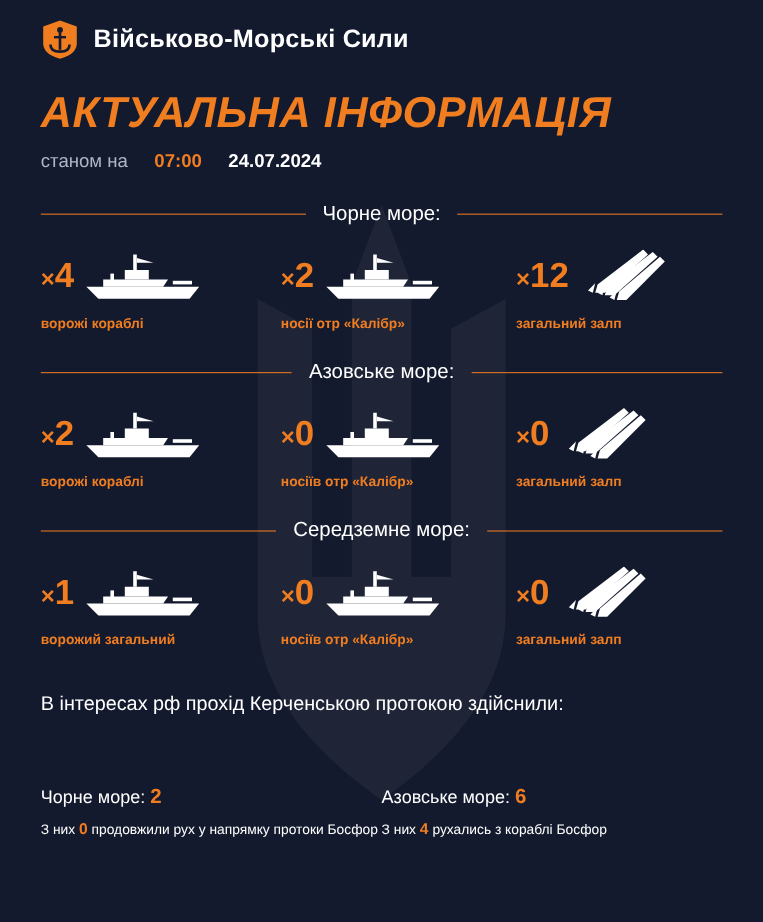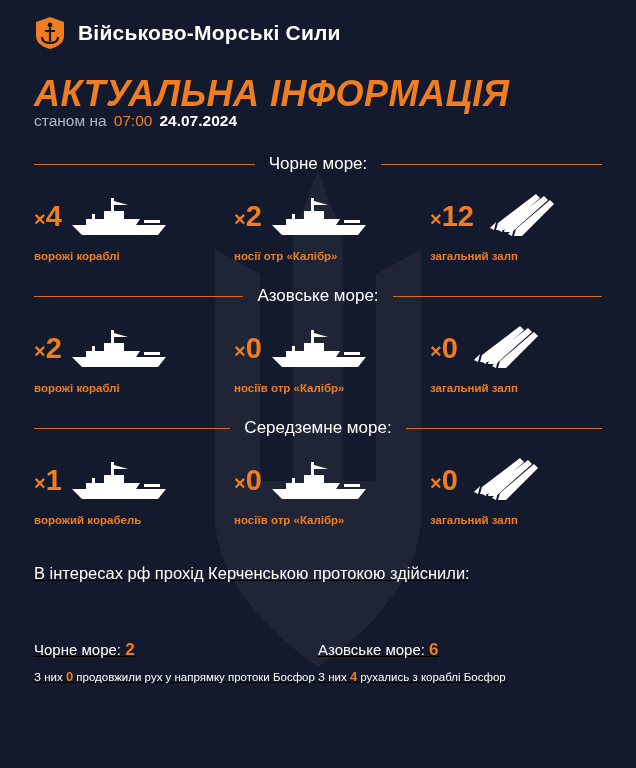--- a/index.html
+++ b/index.html
@@ -55,27 +55,28 @@
   .main-title {
     margin-top: 26px;
     color: #f07d20;
     font-size: 36px;
     font-weight: bold;
     letter-spacing: 0.5px;
     line-height: 1;
     font-style: italic;
   }
   .subtitle-row {
+    margin-top: 14px;
     display: flex;
     align-items: flex-start;
-    gap: 7px;
+    gap: 22px;
     font-size: 15.5px;
   }
   .sub-label { color: #aeb6c6; }
-  .sub-time { color: #f07d20; font-weight: normal; }
+  .sub-time { color: #f07d20; font-weight: bold; }
   .sub-date { color: #ffffff; font-weight: bold; }
 
   
   .section { margin-top: 24px; }
   .section-head {
     display: flex;
     align-items: center;
     gap: 14px;
   }
   .rule { flex: 1 1 auto; height: 1px; background: #f07d20; opacity: .85; }
@@ -118,21 +119,20 @@
   .stat-label {
     margin-top: 6px;
     color: #f07d20;
     font-size: 11.5px;
     font-weight: bold;
   }
 
   
   .footer {
     margin-top: 36px;
-    text-decoration: underline;
   }
   .footer-title {
     color: #ffffff;
     font-size: 16.5px;
     line-height: 1.35;
   }
   .footer-cols {
     margin-top: 16px;
     display: flex;
   }
@@ -341,21 +341,21 @@
                 <path d="M2 31 L96 31 L88 41 L12 41 Z" fill="#ffffff"></path>
                 <path d="M16 31 L16 25 L70 25 L66 31 Z" fill="#ffffff"></path>
                 <path d="M34 25 L34 17 L54 17 L54 25 Z" fill="#ffffff"></path>
                 <path d="M41 17 L41 4 L44 4 L44 17 Z" fill="#ffffff"></path>
                 <path d="M44 7 L58 11 L44 11 Z" fill="#ffffff"></path>
                 <rect x="74" y="26" width="16" height="3" fill="#ffffff"></rect>
                 <rect x="22" y="20" width="3" height="7" fill="#ffffff"></rect>
               </svg>
             </span>
           </div>
-          <div class="stat-label">ворожий корабель</div>
+          <div class="stat-label">ворожий загальний</div>
         </div>
 
         <div class="stat carrier">
           <div class="stat-top">
             <span class="stat-value"><span class="mult">×</span><span>0</span></span>
             <span class="icon-wrap">
               <svg width="100" height="44" viewBox="0 0 100 44" xmlns="http://www.w3.org/2000/svg">
                 <path d="M2 31 L96 31 L88 41 L12 41 Z" fill="#ffffff"></path>
                 <path d="M16 31 L16 25 L70 25 L66 31 Z" fill="#ffffff"></path>
                 <path d="M34 25 L34 17 L54 17 L54 25 Z" fill="#ffffff"></path>

